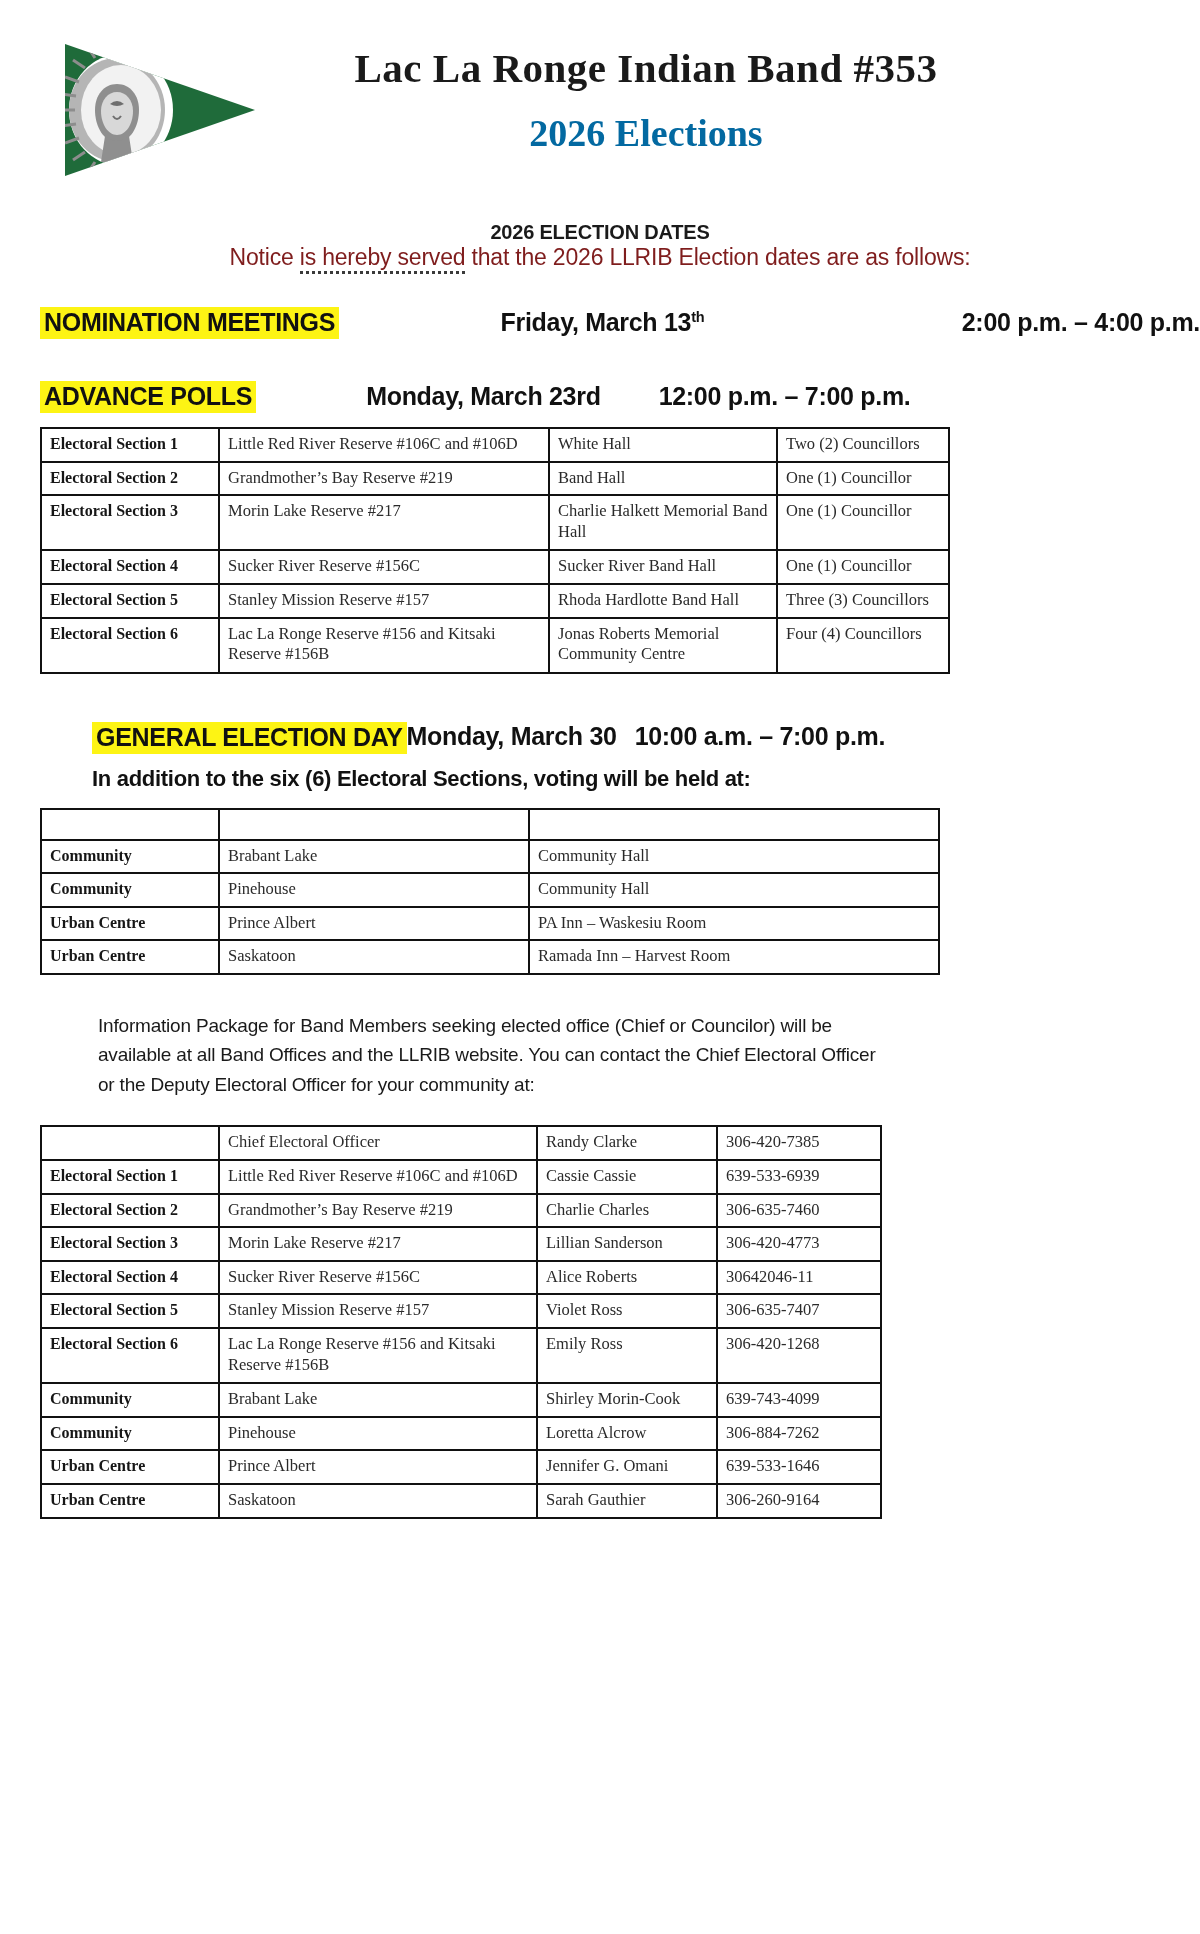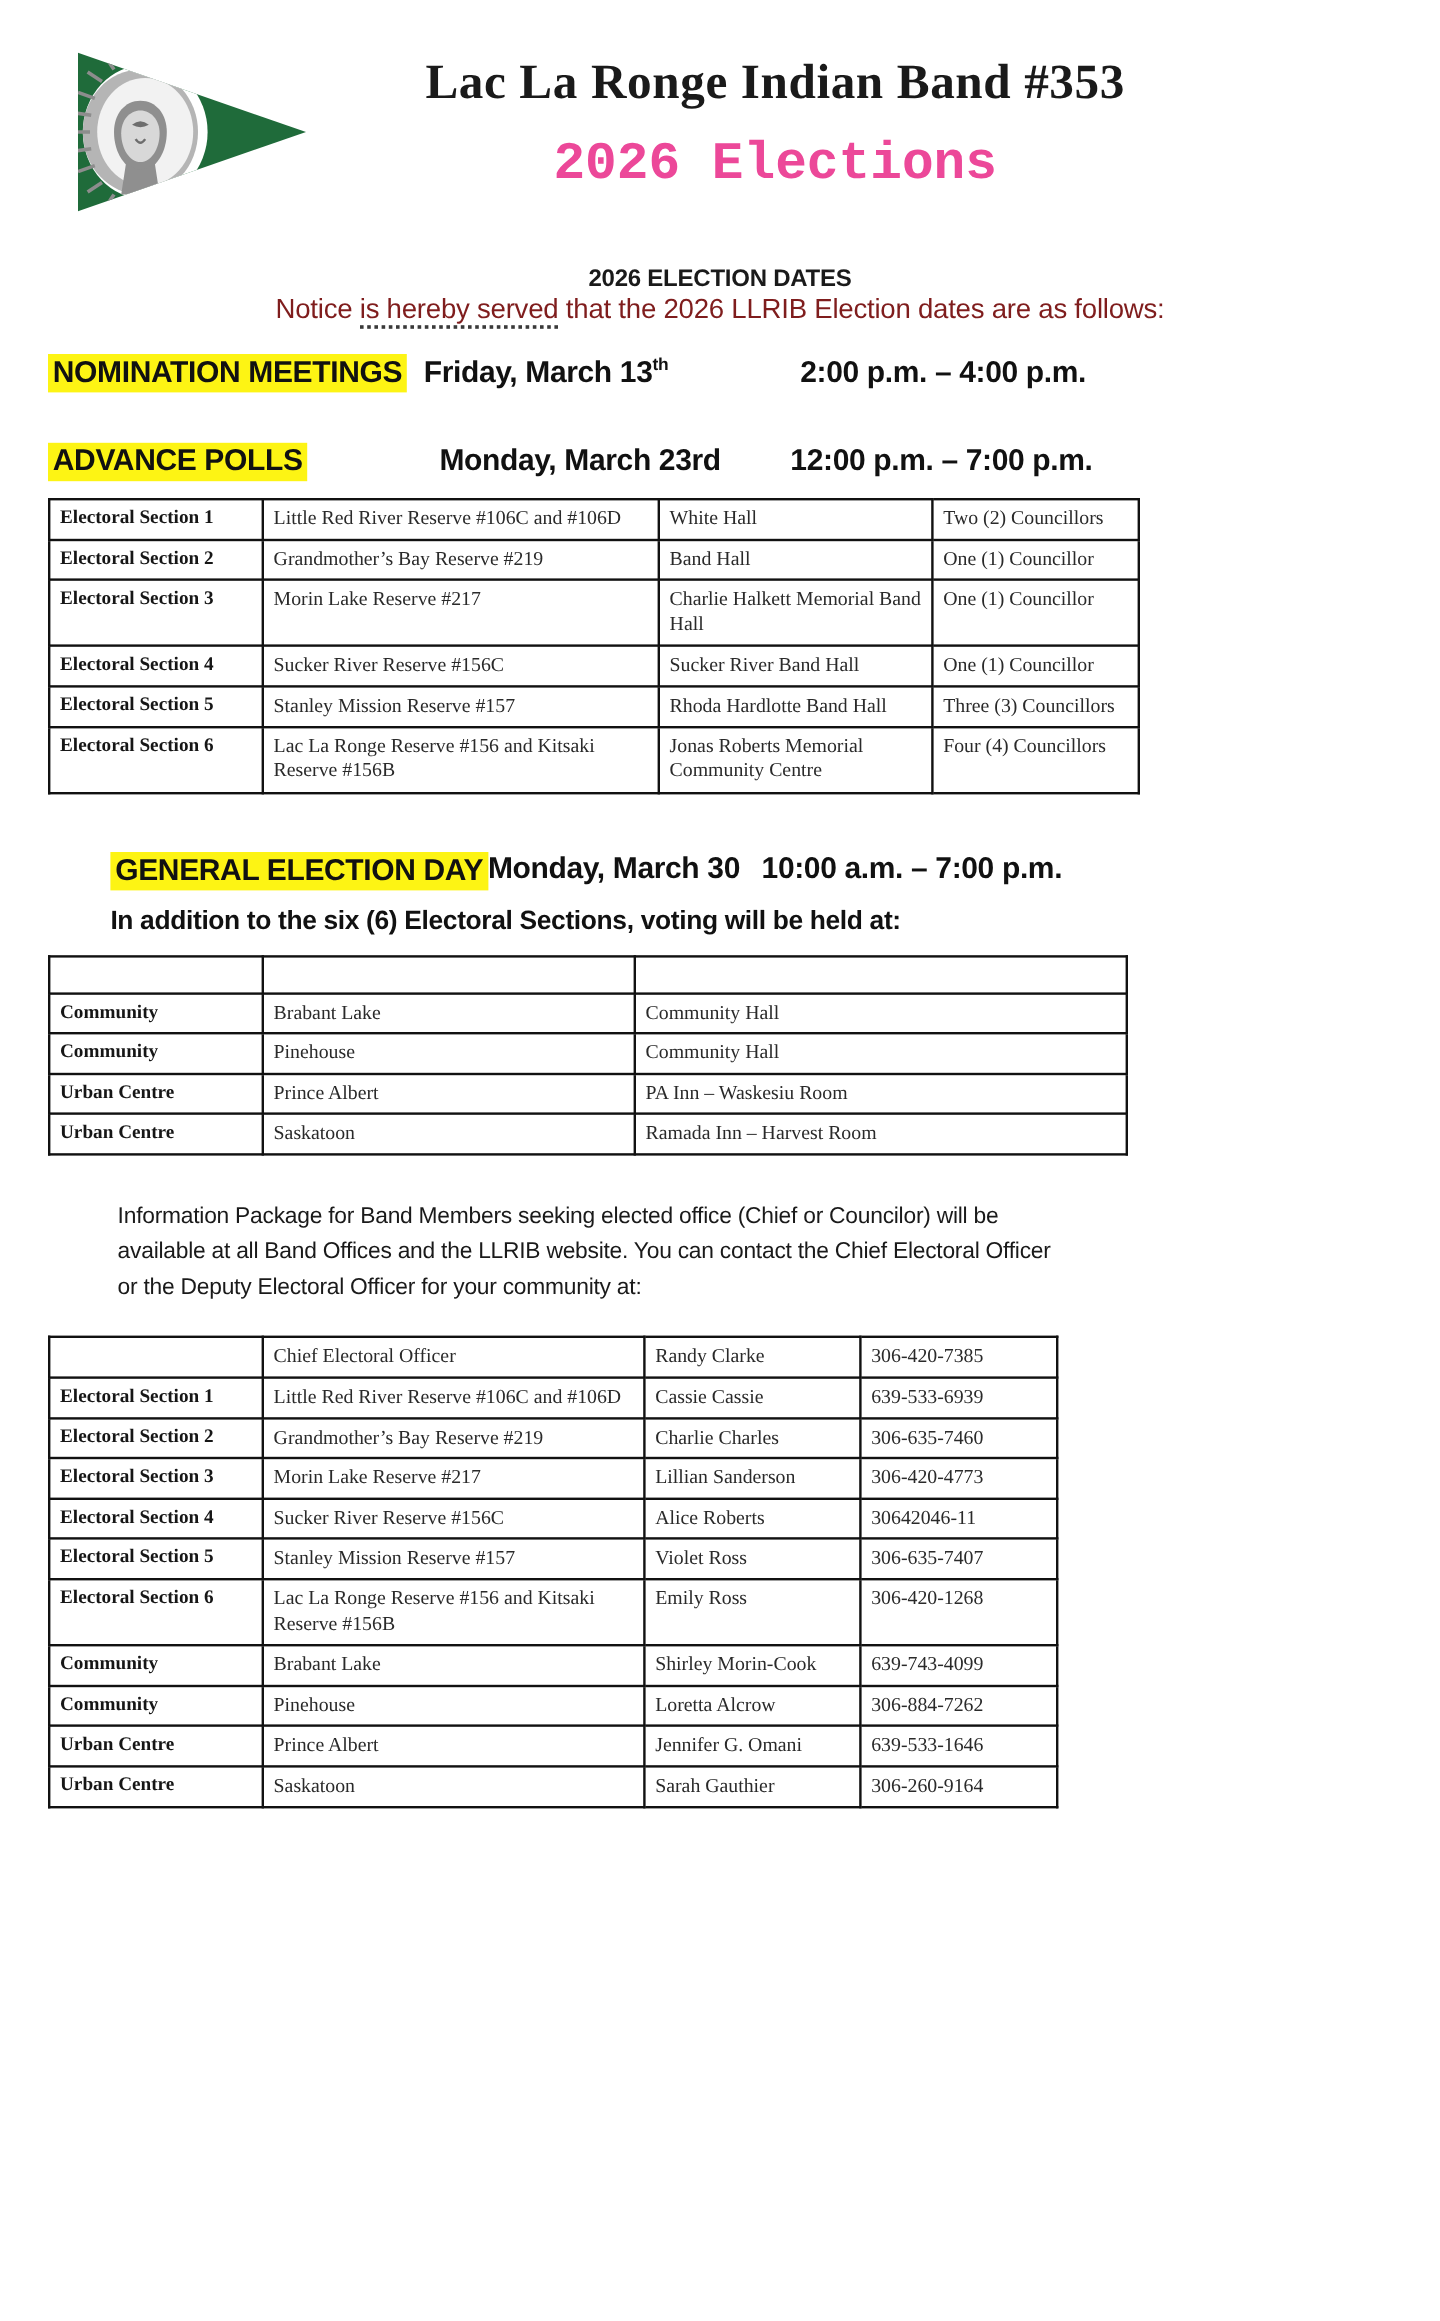--- a/index.html
+++ b/index.html
@@ -48,24 +48,24 @@
   .title-main {
     font-family: "Liberation Serif", serif;
     font-size: 41px;
     font-weight: 700;
     letter-spacing: 0.5px;
     color: #1a1a1a;
     line-height: 1.15;
     white-space: nowrap;
   }
   .title-sub {
-    font-family: Liberation Mono, monospace;
-    font-size: 44px;
-    font-weight: 700;
-    color: #ec4899;
+    font-family: Liberation Serif, serif;
+    font-size: 38px;
+    font-weight: 700;
+    color: #0369a1;
     margin-top: 20px;
     line-height: 1.15;
   }
 
   
   .section-heading {
     text-align: center;
     font-size: 20px;
     font-weight: 700;
     color: #1a1a1a;
@@ -91,21 +91,22 @@
     font-weight: 700;
     color: #111;
     letter-spacing: -0.3px;
   }
   .hl {
     background: #fdf414;
     padding: 1px 4px 2px 4px;
     display: inline-block;
   }
   .nomination-row {
-    margin: 24px 0 0 40px;
+    margin: 36px 0 0 40px;
+    justify-content: space-between;
   }
   .nomination-row .c2 { margin-left: 14px; }
   .nomination-row .c3 { margin-left: 110px; }
 
   .advance-row {
     margin: 42px 0 0 40px;
   }
   .advance-row .c2 { margin-left: 110px; }
   .advance-row .c3 { margin-left: 58px; }
 

